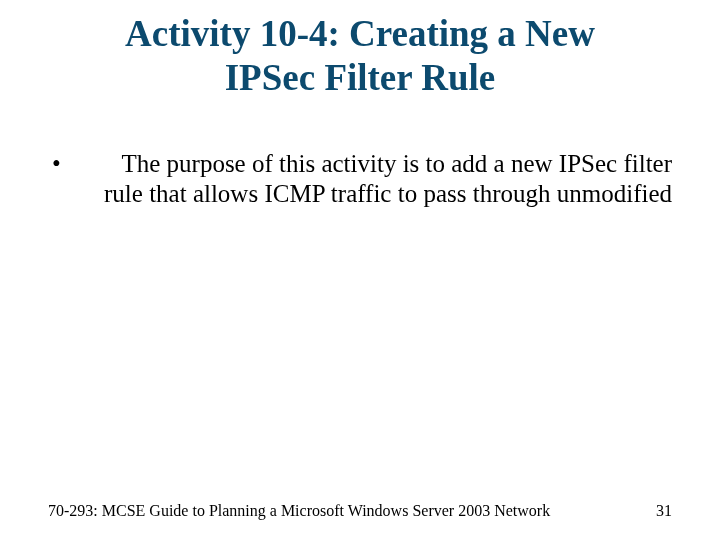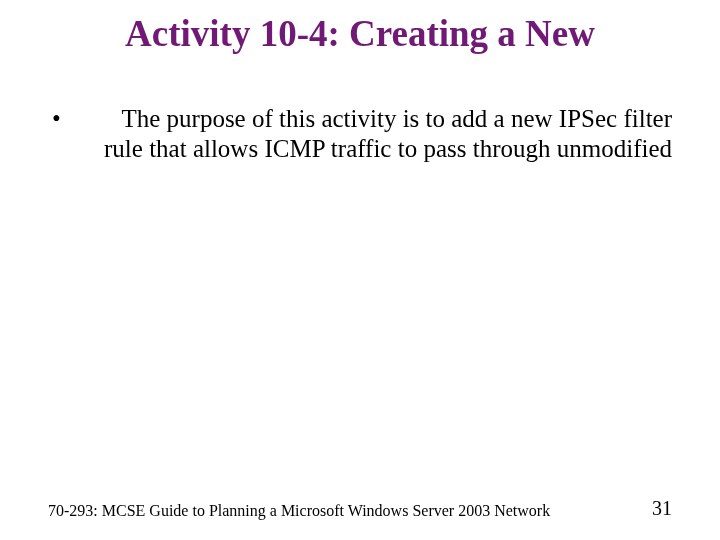--- a/index.html
+++ b/index.html
@@ -5,21 +5,21 @@
   * { margin: 0; padding: 0; box-sizing: border-box; }
   body {
     width: 720px;
     height: 540px;
     background: #ffffff;
     font-family: "Times New Roman", Times, serif;
     position: relative;
     overflow: hidden;
   }
   .title {
-    color: #701a75;
+    color: #0c4a6e;
     font-size: 37px;
     font-weight: bold;
     text-align: center;
     line-height: 1.2;
     padding: 12px 60px 0 60px;
   }
   .content {
     padding: 48px 48px 0 48px;
   }
   .bullet-item {
@@ -40,36 +40,37 @@
     text-align: right;
   }
   .footer {
     position: absolute;
     bottom: 20px;
     left: 0;
     width: 100%;
     padding: 0 48px;
     display: flex;
     justify-content: space-between;
-    align-items: flex-end;
+    align-items: center;
     color: #000;
     font-size: 16px;
   }
   .footer-left {
     font-size: 16px;
   }
   .footer-right {
-    font-size: 20px;
+    font-size: 16px;
   }
 </style>
 </head>
 <body>
 
 <div class="title">
   <span>Activity 10-4: Creating a New</span><br>
+  <span>IPSec Filter Rule</span>
 </div>
 
 <div class="content">
   <div class="bullet-item">
     <div class="bullet">•</div>
     <div class="bullet-text">The purpose of this activity is to add a new IPSec filter rule that allows ICMP traffic to pass through unmodified</div>
   </div>
 </div>
 
 <div class="footer">

